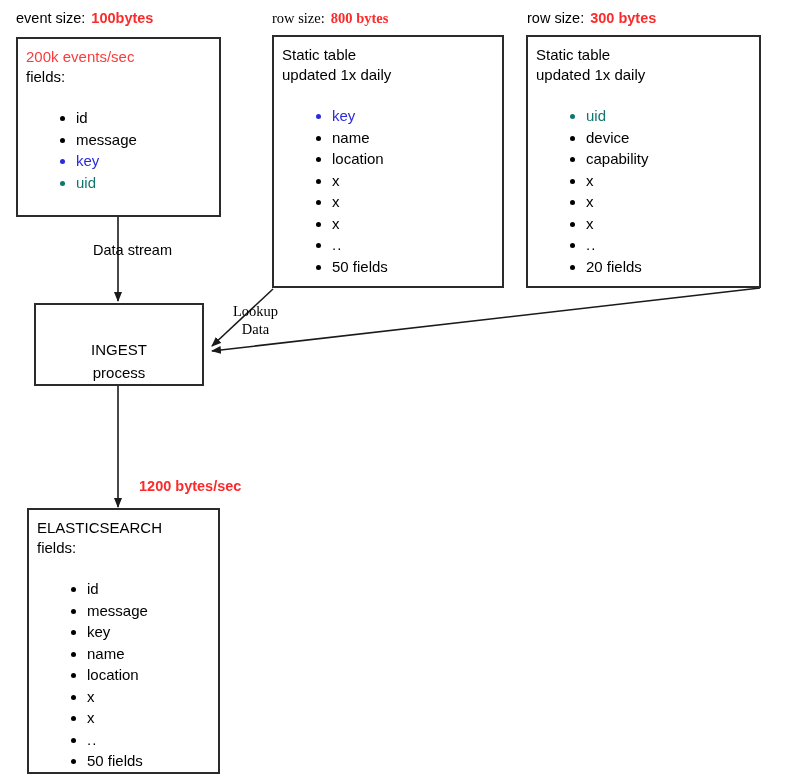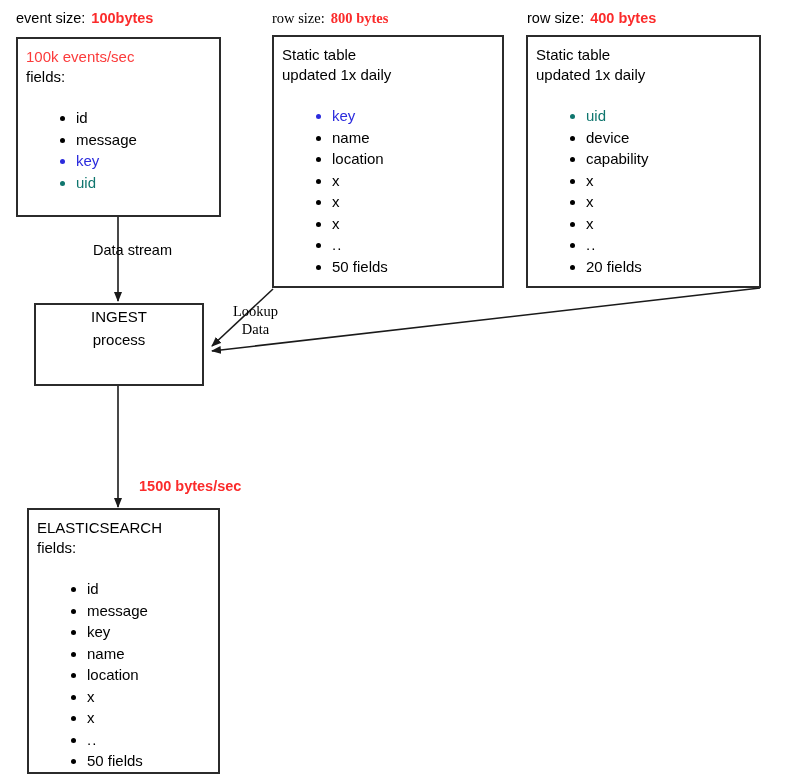--- a/index.html
+++ b/index.html
@@ -75,21 +75,21 @@
     letter-spacing: 1px;
   }
   .proc {
     position: absolute;
     border: 2px solid #2b2b2b;
     background: #ffffff;
     box-sizing: border-box;
     display: flex;
     flex-direction: column;
     align-items: center;
-    justify-content: flex-start;
+    justify-content: flex-end;
   }
   .proc .l1, .proc .l2 {
     font-size: 15px;
     line-height: 23px;
   }
   .edge-label {
     position: absolute;
     font-size: 14.5px;
     line-height: 18px;
     white-space: nowrap;
@@ -128,26 +128,26 @@
 
   <div class="caption" style="left:16px; top:10px;">
     <span>event size:</span><span class="val">100bytes</span>
   </div>
 
   <div class="caption" style="left:272px; top:10px;font-family:Liberation Serif, serif;">
     <span>row size:</span><span class="val">800 bytes</span>
   </div>
 
   <div class="caption" style="left:527px; top:10px;">
-    <span>row size:</span><span class="val">400 bytes</span>
+    <span>row size:</span><span class="val">300 bytes</span>
   </div>
 
   <div class="box" style="left:16px; top:37px; width:205px; height:180px;">
     <div class="box-inner">
-      <div class="hdr accent">100k events/sec</div>
+      <div class="hdr accent">200k events/sec</div>
       <div class="hdr">fields:</div>
       <ul class="fields">
         <li>id</li>
         <li>message</li>
         <li class="k">key</li>
         <li class="u">uid</li>
       </ul>
     </div>
   </div>
 
@@ -190,21 +190,21 @@
   <div class="edge-label center" style="left:233px; top:302px;">
     <div>Lookup</div>
     <div>Data</div>
   </div>
 
   <div class="proc" style="left:34px; top:303px; width:170px; height:83px;">
     <div class="l1">INGEST</div>
     <div class="l2">process</div>
   </div>
 
-  <div class="rate-label" style="left:139px; top:478px;">1500 bytes/sec</div>
+  <div class="rate-label" style="left:139px; top:478px;">1200 bytes/sec</div>
 
   <div class="box" style="left:27px; top:508px; width:193px; height:266px;">
     <div class="box-inner">
       <div class="hdr">ELASTICSEARCH</div>
       <div class="hdr">fields:</div>
       <ul class="fields">
         <li>id</li>
         <li>message</li>
         <li>key</li>
         <li>name</li>

